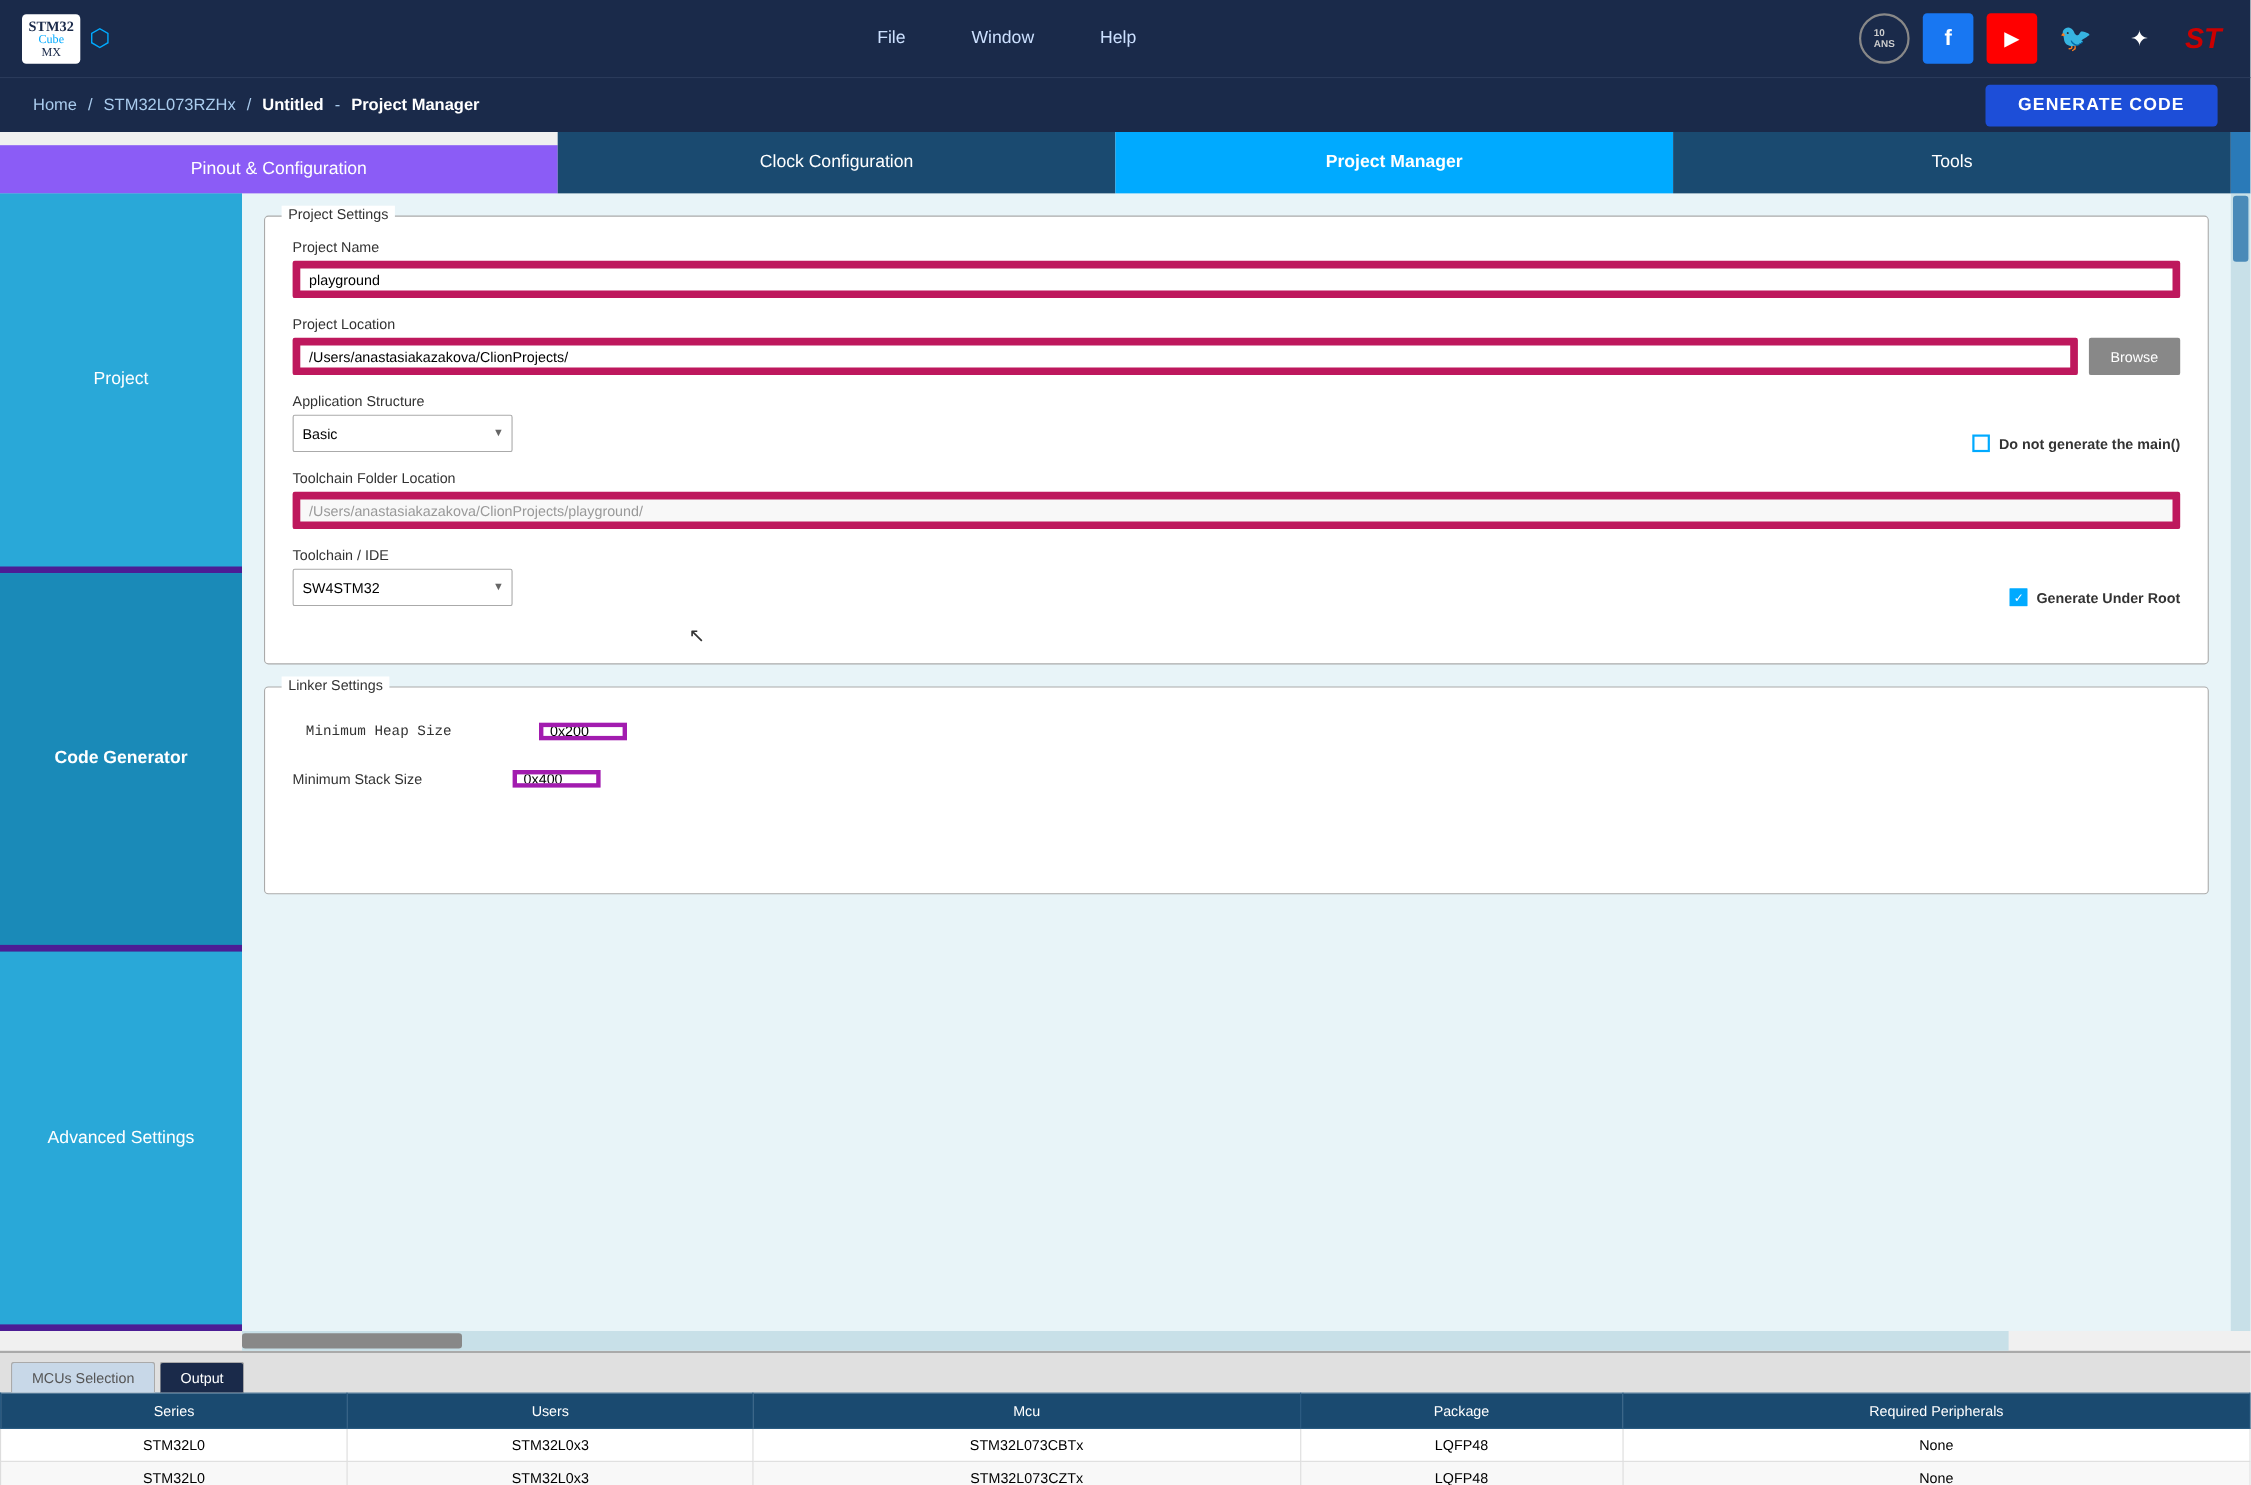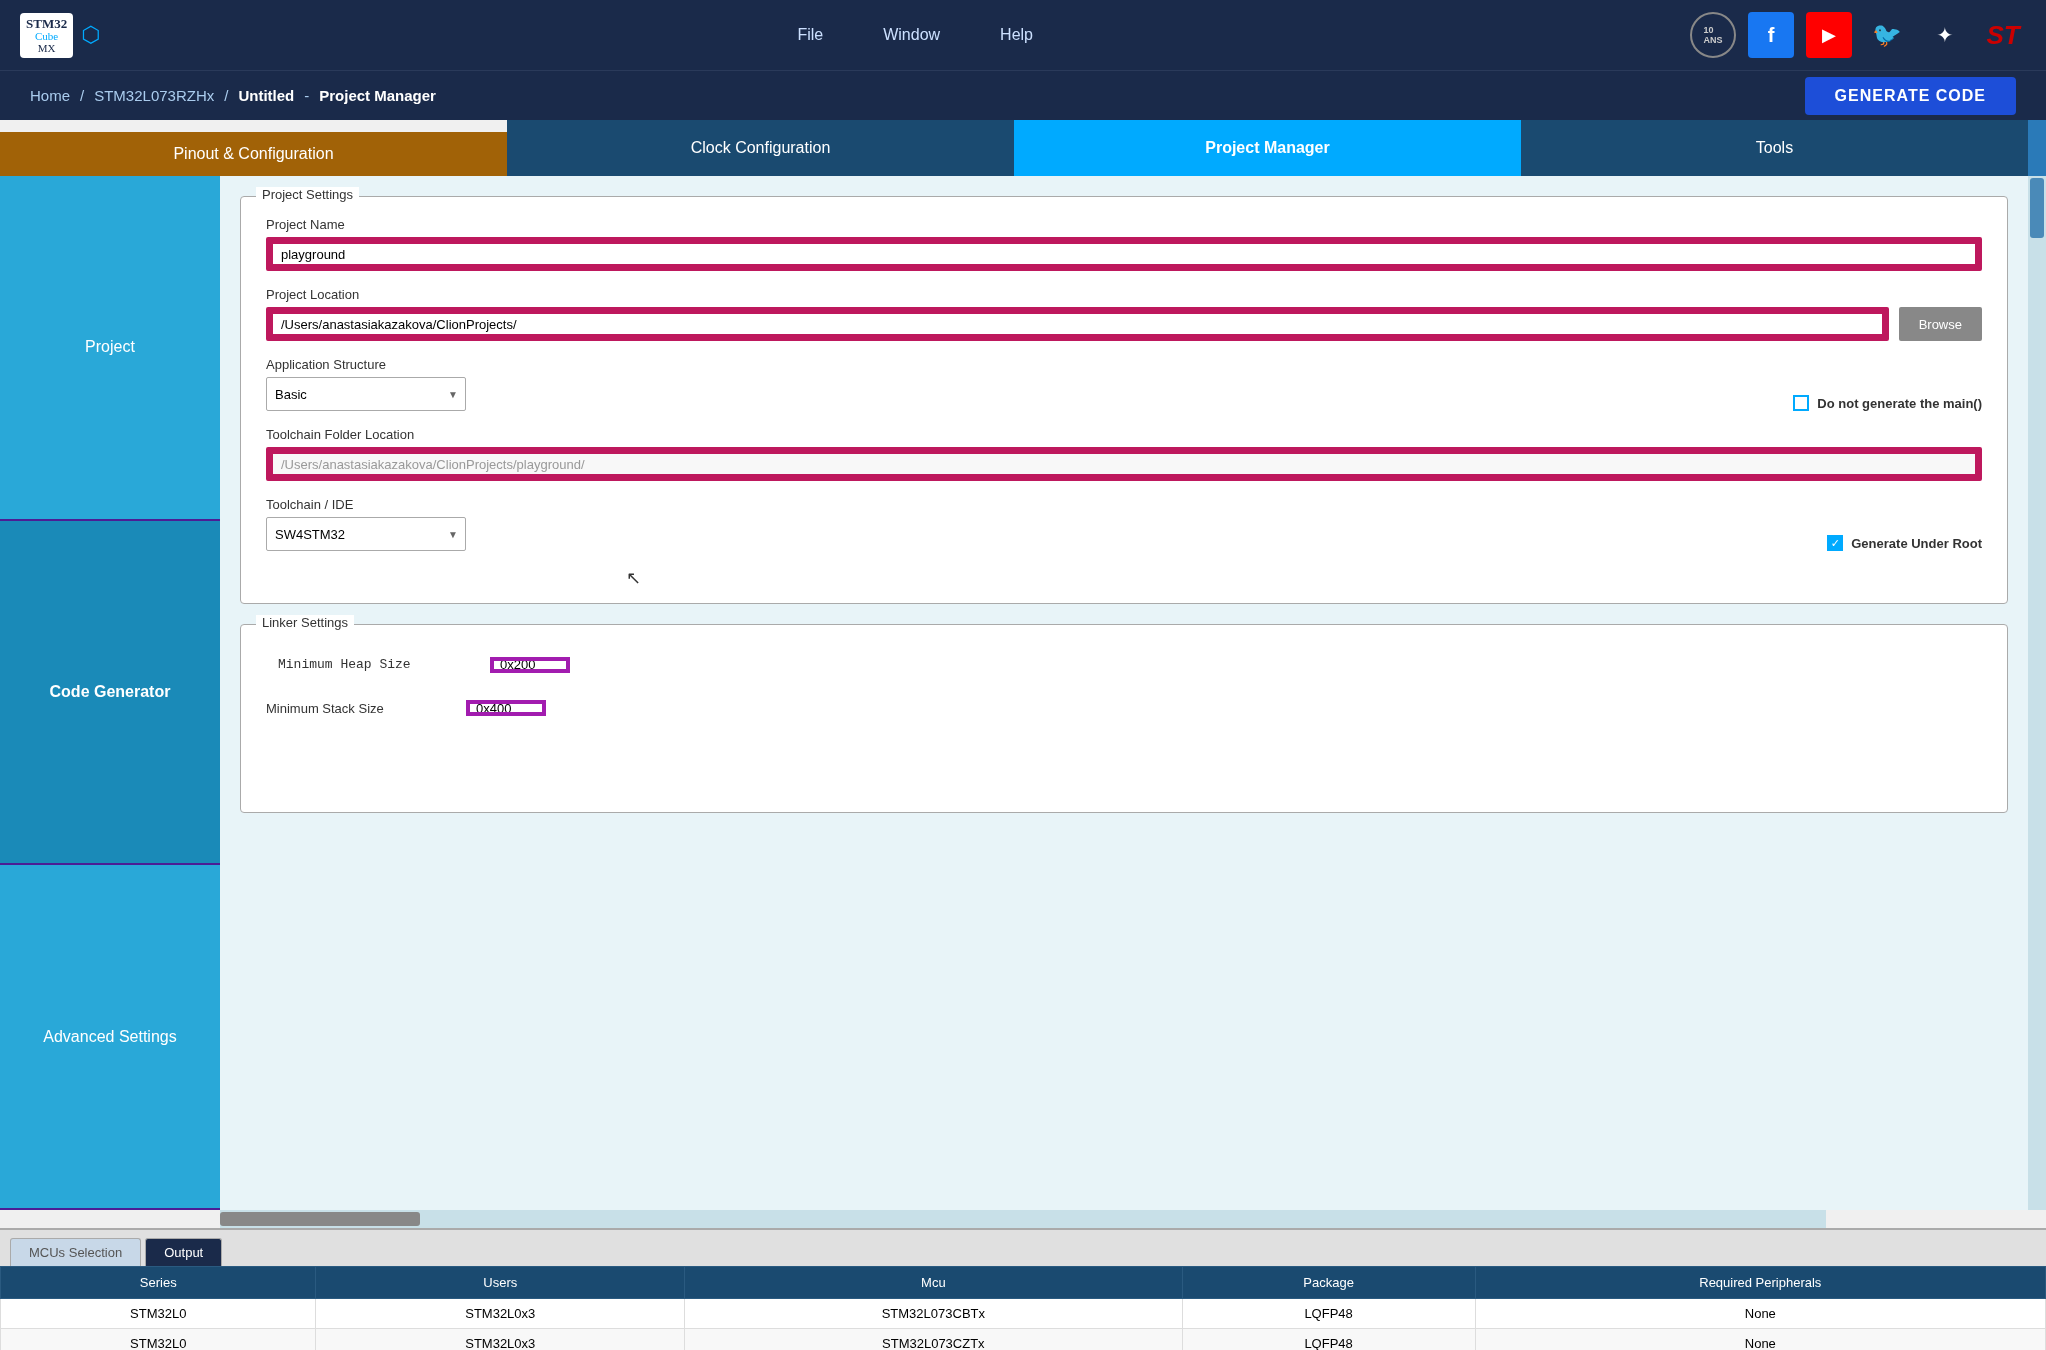--- a/index.html
+++ b/index.html
@@ -104,21 +104,21 @@
     }
     .tab {
       flex: 1;
       display: flex;
       align-items: center;
       justify-content: center;
       font-size: 16px;
       cursor: pointer;
       color: white;
     }
-    .tab-pinout { background: #a16207; margin-top: 12px; }
+    .tab-pinout { background: #8b5cf6; margin-top: 12px; }
     .tab-clock { background: #1a4a70; }
     .tab-project { background: #00aaff; font-weight: bold; }
     .tab-tools { background: #1a4a70; }
 
     
     .main-layout {
       display: flex;
       height: calc(1350px - 70px - 50px - 56px - 100px - 40px);
       background: #e8f4f8;
     }
@@ -131,21 +131,21 @@
       flex-direction: column;
     }
     .sidebar-item {
       flex: 1;
       display: flex;
       align-items: center;
       justify-content: center;
       color: white;
       font-size: 16px;
       cursor: pointer;
-      border-bottom: 2px solid #4c1d95;
+      border-bottom: 6px solid #4c1d95;
       padding: 20px;
       text-align: center;
     }
     .sidebar-item.active { background: #1a8ab8; font-weight: bold; }
     .sidebar-item:first-child { background: #29a8d8; }
 
     
     .content-area {
       flex: 1;
       padding: 20px;

